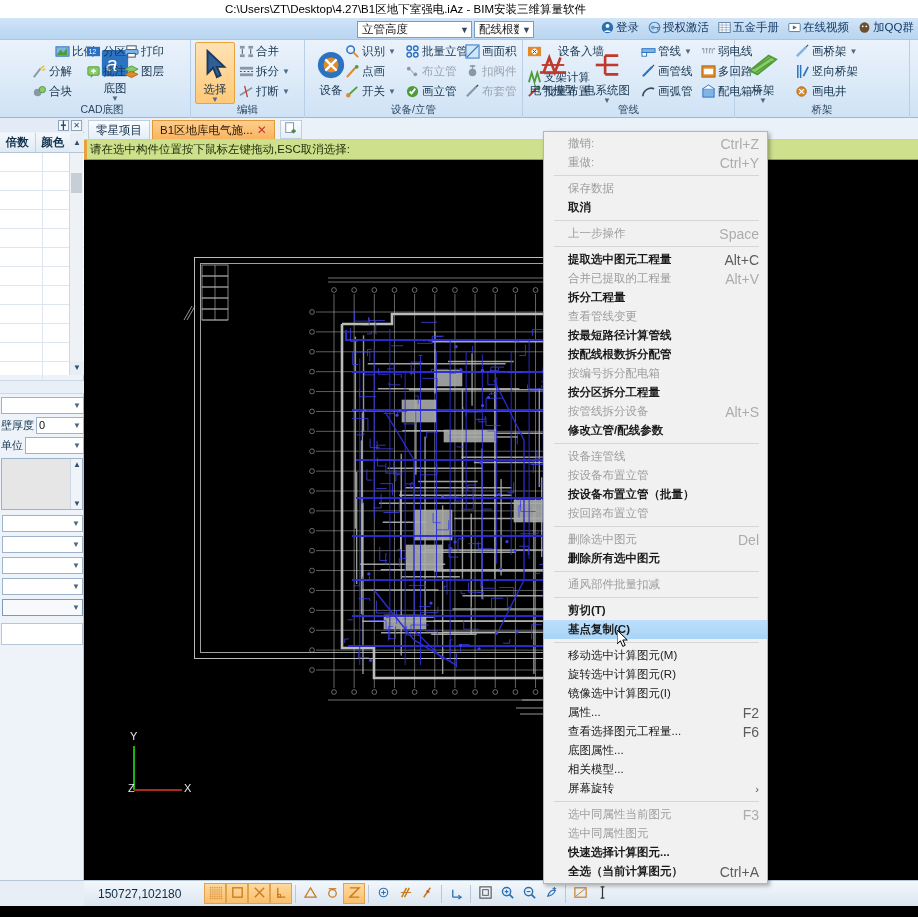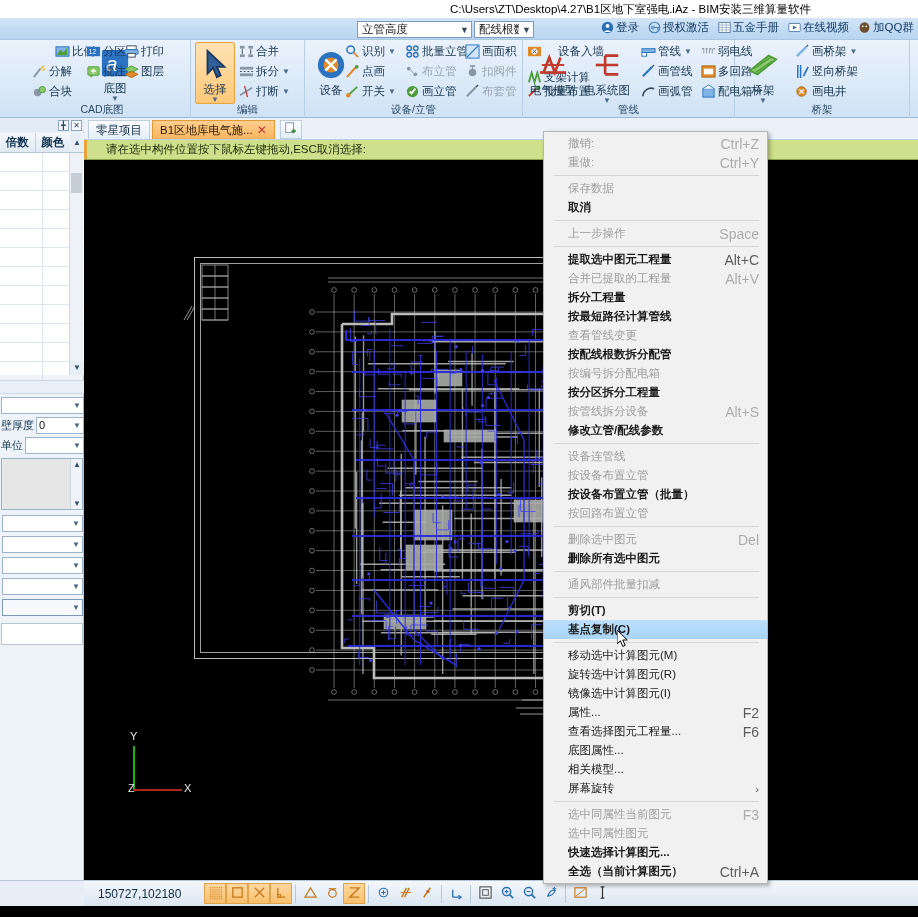--- a/index.html
+++ b/index.html
@@ -10,21 +10,21 @@
     font-family: "Liberation Sans", "DejaVu Sans", sans-serif;
     font-size: 12px;
     background: #000;
   }
   #app { position: relative; width: 918px; height: 917px; background: #fff; }
 
   
   .titlebar {
     position: absolute; left: 0; top: 0; width: 811px; height: 18px;
     background: #ffffff; color: #000;
-    display: flex; align-items: center; justify-content: flex-end;
+    display: flex; align-items: center; justify-content: center;
     font-size: 11.5px; white-space: nowrap;
   }
 
   
   .topstrip {
     position: absolute; left: 0; top: 18px; width: 918px; height: 22px;
     background: linear-gradient(to bottom,#d3e5f7 0%,#c3dcf4 50%,#b9d5f0 100%);
     border-bottom: 1px solid #a9c6e3;
   }
   .combo {
@@ -99,21 +99,21 @@
   .pbox .pbsb span { position: absolute; left: 0; width: 12px; font-size: 8px; text-align: center; color: #33506c; }
 
   
   .tabbar { position: absolute; left: 84px; top: 118px; width: 834px; height: 22px; background: #eaf1f8; border-bottom: 1px solid #c0cfdd; display: flex; align-items: flex-end; padding-left: 4px; }
   .tab { height: 19px; display: flex; align-items: center; gap: 4px; padding: 0 7px; font-size: 11.5px; border: 1px solid #bfcede; border-bottom: none; background: linear-gradient(to bottom,#fbfdff,#e4edf6); color: #16324c; margin-right: 2px; white-space: nowrap; cursor: default; }
   .tab.active { background: linear-gradient(to bottom,#ffce8e,#f8b45f); border-color: #e09a36; color: #2c1c06; }
   .tab .tx { color: #c0392b; font-weight: bold; font-size: 12px; }
   .tabnew { width: 22px; height: 19px; border: 1px solid #bfcede; background: linear-gradient(to bottom,#fbfdff,#e4edf6); display: flex; align-items: center; justify-content: center; margin-left: 3px; }
 
   
-  .promptbar { position: absolute; left: 84px; top: 140px; width: 834px; height: 20px; background: #cfe08c; border-bottom: 1px solid #8aa24a; display: flex; align-items: center; padding-left: 22px; font-size: 11.5px; color: #1d2a07; white-space: nowrap; }
+  .promptbar { position: absolute; left: 84px; top: 140px; width: 834px; height: 20px; background: #cfe08c; border-bottom: 1px solid #8aa24a; display: flex; align-items: center; padding-left: 6px; font-size: 11.5px; color: #1d2a07; white-space: nowrap; }
   .promptbar::before { content: ""; position: absolute; left: 0; top: 0; bottom: 0; width: 3px; background: #e8a23a; }
 
   
   .canvas { position: absolute; left: 84px; top: 160px; width: 834px; height: 720px; background: #000; overflow: hidden; }
   .sheet { position: absolute; left: 110px; top: 97px; width: 420px; height: 402px; border: 1px solid #b9bcb9; }
   .sheet-inner { position: absolute; left: 5px; top: 5px; right: 5px; bottom: 5px; border: 1px solid #9ea19e; }
   .ucs { position: absolute; left: 40px; bottom: 78px; width: 70px; height: 70px; }
   .ucs .ax { position: absolute; color: #e9e9e9; font-size: 11px; }
 
   
@@ -1260,25 +1260,25 @@
         <span class="mlab">提取选中图元工程量</span>
         <span class="mkey">Alt+C</span>
       </div>
       <div class="mi disabled">
         <span class="mlab">合并已提取的工程量</span>
         <span class="mkey">Alt+V</span>
       </div>
       <div class="mi bold">
         <span class="mlab">拆分工程量</span>
       </div>
+      <div class="mi disabled">
+        <span class="mlab">查看管线变更</span>
+      </div>
       <div class="mi bold">
         <span class="mlab">按最短路径计算管线</span>
-      </div>
-      <div class="mi disabled">
-        <span class="mlab">查看管线变更</span>
       </div>
       <div class="mi bold">
         <span class="mlab">按配线根数拆分配管</span>
       </div>
       <div class="mi disabled">
         <span class="mlab">按编号拆分配电箱</span>
       </div>
       <div class="mi bold">
         <span class="mlab">按分区拆分工程量</span>
       </div>

